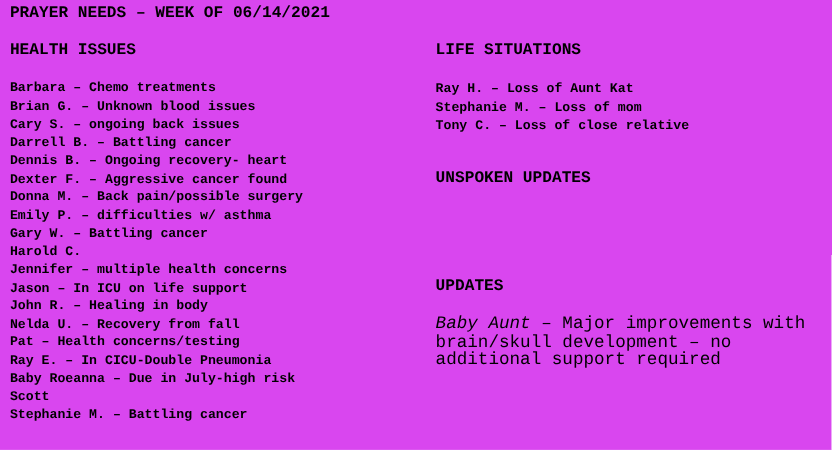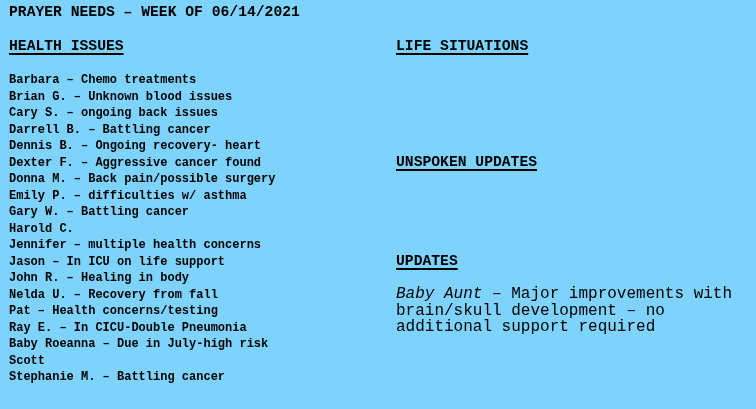--- a/index.html
+++ b/index.html
@@ -4,21 +4,21 @@
 <style>
   html, body {
     margin: 0;
     padding: 0;
     background: #ffffff;
   }
   .doc {
     position: relative;
     width: 756px;
     height: 409px;
-    background: #7dd3fc;
+    background: #d946ef;
     color: #000000;
     font-family: "Liberation Mono", "DejaVu Sans Mono", monospace;
     overflow: hidden;
   }
   .title {
     position: absolute;
     left: 9px;
     top: 4px;
     font-size: 14.7px;
     line-height: 16px;
@@ -26,21 +26,20 @@
     white-space: pre;
   }
   .heading {
     position: absolute;
     font-size: 14.7px;
     line-height: 16px;
     font-weight: bold;
     white-space: pre;
   }
   .heading .heading-text {
-    text-decoration: underline;
     text-decoration-thickness: 2px;
     text-underline-offset: 3px;
   }
   .list {
     position: absolute;
     font-size: 12px;
     line-height: 16.5px;
     white-space: pre;
     font-weight: bold;
   }
@@ -68,20 +67,21 @@
 <div class="doc">
 
   <div class="title">PRAYER NEEDS – WEEK OF 06/14/2021</div>
 
   <div class="heading" id="health-heading"><span class="heading-text">HEALTH ISSUES</span></div>
 
   <div class="list" id="health-list"><div class="line">Barbara – Chemo treatments</div><div class="line">Brian G. – Unknown blood issues</div><div class="line">Cary S. – ongoing back issues</div><div class="line">Darrell B. – Battling cancer</div><div class="line">Dennis B. – Ongoing recovery- heart</div><div class="line">Dexter F. – Aggressive cancer found</div><div class="line">Donna M. – Back pain/possible surgery</div><div class="line">Emily P. – difficulties w/ asthma</div><div class="line">Gary W. – Battling cancer</div><div class="line">Harold C.</div><div class="line">Jennifer – multiple health concerns</div><div class="line">Jason – In ICU on life support</div><div class="line">John R. – Healing in body</div><div class="line">Nelda U. – Recovery from fall</div><div class="line">Pat – Health concerns/testing</div><div class="line">Ray E. – In CICU-Double Pneumonia</div><div class="line">Baby Roeanna – Due in July-high risk</div><div class="line">Scott</div><div class="line">Stephanie M. – Battling cancer</div></div>
 
   <div class="heading" id="life-heading"><span class="heading-text">LIFE SITUATIONS</span></div>
 
+  <div class="list" id="life-list"><div class="line">Ray H. – Loss of Aunt Kat</div><div class="line">Stephanie M. – Loss of mom</div><div class="line">Tony C. – Loss of close relative</div></div>
 
   <div class="heading" id="unspoken-heading"><span class="heading-text">UNSPOKEN UPDATES</span></div>
 
   <div class="heading" id="updates-heading"><span class="heading-text">UPDATES</span></div>
 
   <div class="para" id="updates-para"><span class="italic">Baby Aunt</span><span> – Major improvements with brain/skull development – no additional support required</span></div>
 
 </div>
 
 </body></html>

